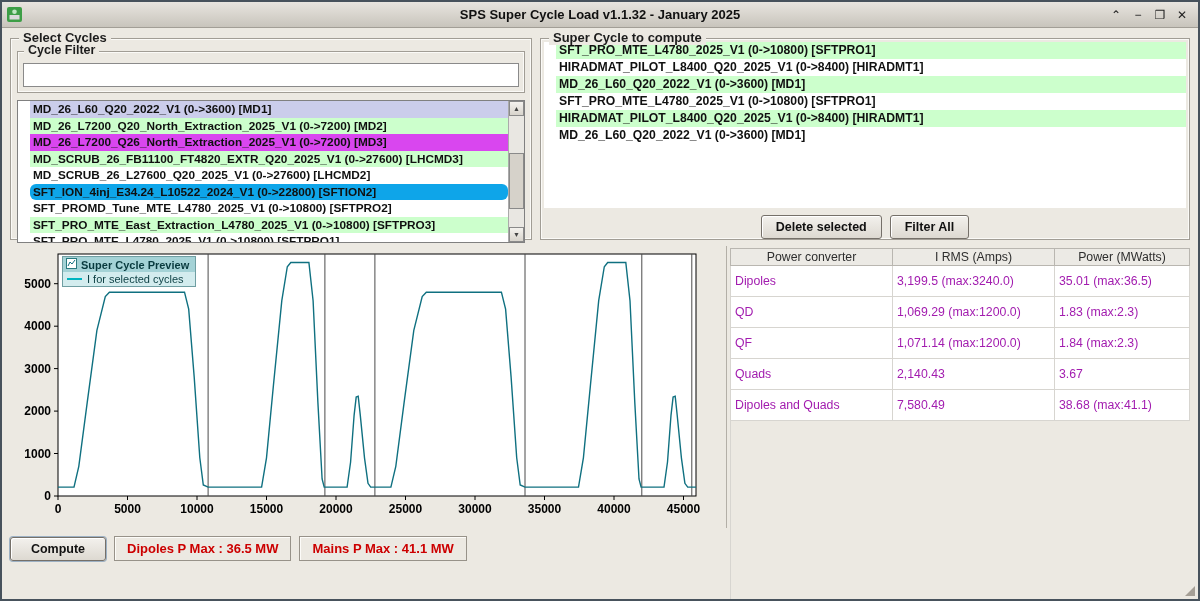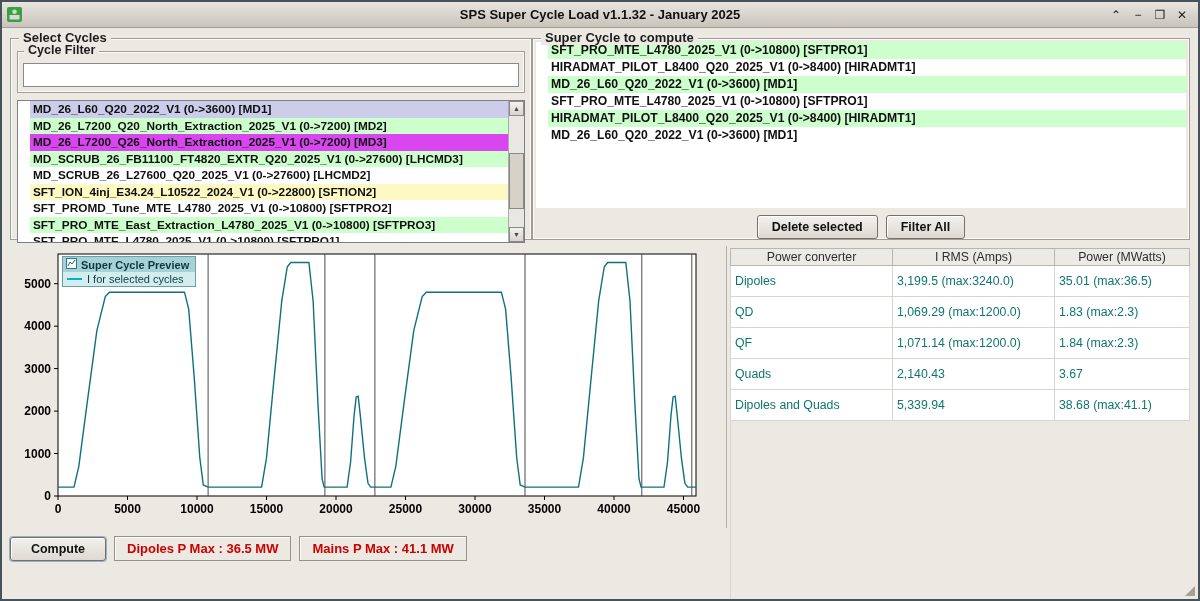--- a/index.html
+++ b/index.html
@@ -6,21 +6,21 @@
   *{box-sizing:border-box;}
   .window{width:1200px;height:601px;border:2px solid #47525c;background:#ece9e2;position:relative;overflow:hidden;}
   
   .titlebar{height:26px;background:linear-gradient(#e8e5df,#c8c4bc);border-bottom:1px solid #a29e96;display:flex;align-items:center;position:relative;}
   .titlebar .title{position:absolute;left:0;right:0;text-align:center;font-weight:bold;font-size:13px;color:#101010;}
   .app-icon{margin-left:5px;z-index:2;display:inline-flex;}
   .controls{margin-left:auto;display:flex;gap:2px;z-index:2;padding-right:6px;}
   .ctrl{width:20px;text-align:center;font-size:12px;color:#222;cursor:default;line-height:20px;}
   
   .content{padding:0 8px;}
-  .toprow{display:flex;height:202px;margin-top:10px;}
+  .toprow{display:flex;gap:8px;height:202px;margin-top:10px;}
   .midrow{display:flex;gap:14px;height:282px;margin-top:6px;}
   .panel{position:relative;border:1px solid #a19d95;box-shadow:inset 0 0 0 1px #fbfaf7;}
   .panel>.ptitle{position:absolute;top:-9px;left:8px;background:#ece9e2;padding:0 4px;font-weight:bold;font-size:13px;color:#1c1c1c;}
   .p-left{width:522px;}
   .p-right{flex:1;display:flex;flex-direction:column;}
   
   .filterbox{position:relative;border:1px solid #a19d95;box-shadow:inset 0 0 0 1px #fbfaf7;margin:12px 6px 0 6px;height:42px;padding-left:40px;}
   .filterbox>.ptitle{position:absolute;top:-9px;left:6px;background:#ece9e2;padding:0 4px;font-weight:bold;font-size:12.5px;color:#1c1c1c;}
   .filterbox input{position:absolute;left:5px;right:5px;top:11px;height:24px;width:calc(100% - 10px);border:1px solid #8a8a8a;background:#fff;font-size:12px;padding:0 4px;}
   
@@ -45,21 +45,21 @@
   .chartpanel{width:702px;position:relative;}
   .legendbox{position:absolute;left:52px;top:10px;z-index:3;border:1px solid #6f9ea2;font-size:11px;}
   .legrow1{display:flex;align-items:center;gap:4px;background:#a4d2d6;padding:1px 6px 1px 3px;font-weight:bold;color:#083a3e;}
   .legrow2{display:flex;align-items:center;gap:5px;background:#d3ecee;padding:1px 6px 1px 4px;color:#0b3e42;}
   .legsample{width:15px;height:2px;background:#00b4c0;display:inline-block;}
   svg text{font-family:"Liberation Sans",sans-serif;}
   
   .tablepanel{flex:1;border-left:1px solid #b3afa7;padding-left:3px;padding-top:2px;}
   table.ptable{border-collapse:collapse;width:100%;background:#fff;font-size:12.3px;table-layout:fixed;}
   .ptable th{font-weight:normal;color:#2e2e2e;background:#eceae5;border:1px solid #b9b6b0;padding:1px 4px;height:17px;text-align:center;overflow:hidden;white-space:nowrap;}
-  .ptable td{border:1px solid #d7d5d0;padding:8px 4px;height:20px;color:#0f766e;overflow:hidden;white-space:nowrap;}
+  .ptable td{border:1px solid #d7d5d0;padding:8px 4px;height:20px;color:#a21caf;overflow:hidden;white-space:nowrap;}
   .tablefill{height:193px;background:#ece9e2;border-left:1px solid #d7d5d0;}
   
   .footer{display:flex;align-items:center;gap:8px;margin-top:7px;height:27px;}
   .btn-compute{box-shadow:inset 1px 1px 0 #fff,0 0 0 1px #9db1c4;min-width:96px;}
   .redbox{border:1px solid #979289;box-shadow:inset 1px 1px 0 #fdfcf9;padding:4px 12px;font-weight:bold;font-size:13px;color:#cc0000;white-space:nowrap;}
   .grip{position:absolute;right:3px;bottom:3px;width:0;height:0;border-left:10px solid transparent;border-bottom:10px solid #a59f96;}
 </style>
 </head>
 <body>
 
@@ -94,21 +94,21 @@
           <input type="text" value="" placeholder="" style="">
         </div>
 
         <div class="scrollpane">
           <div class="listrows" id="select-list">
               <div class="lrow" style="background: rgb(203, 205, 235);">MD_26_L60_Q20_2022_V1 (0-&gt;3600) [MD1]</div>
               <div class="lrow" style="background: rgb(204, 255, 204);">MD_26_L7200_Q20_North_Extraction_2025_V1 (0-&gt;7200) [MD2]</div>
               <div class="lrow" style="background: #d946ef;">MD_26_L7200_Q26_North_Extraction_2025_V1 (0-&gt;7200) [MD3]</div>
               <div class="lrow" style="background: rgb(204, 255, 204);">MD_SCRUB_26_FB11100_FT4820_EXTR_Q20_2025_V1 (0-&gt;27600) [LHCMD3]</div>
               <div class="lrow" style="background: rgb(255, 255, 255);">MD_SCRUB_26_L27600_Q20_2025_V1 (0-&gt;27600) [LHCMD2]</div>
-              <div class="lrow" style="background: #fef9c3;">SFT_ION_4inj_E34.24_L10522_2024_V1 (0-&gt;22800) [SFTION2]</div>
+              <div class="lrow" style="background: #0ea5e9; border-radius: 6px;">SFT_ION_4inj_E34.24_L10522_2024_V1 (0-&gt;22800) [SFTION2]</div>
               <div class="lrow" style="background: rgb(255, 255, 255);">SFT_PROMD_Tune_MTE_L4780_2025_V1 (0-&gt;10800) [SFTPRO2]</div>
               <div class="lrow" style="background: rgb(204, 255, 204);">SFT_PRO_MTE_East_Extraction_L4780_2025_V1 (0-&gt;10800) [SFTPRO3]</div>
               <div class="lrow" style="background: rgb(255, 255, 255);">SFT_PRO_MTE_L4780_2025_V1 (0-&gt;10800) [SFTPRO1]</div>
             </div>
           <div class="vscroll">
             <div class="sbtn sb-up">▲</div>
             <div class="sthumb"></div>
             <div class="sbtn sb-dn">▼</div>
           </div>
         </div>
@@ -222,21 +222,21 @@
                 <td>1,071.14 (max:1200.0)</td>
                 <td>1.84 (max:2.3)</td>
               </tr>
               <tr>
                 <td>Quads</td>
                 <td>2,140.43</td>
                 <td>3.67</td>
               </tr>
               <tr>
                 <td>Dipoles and Quads</td>
-                <td>5,339.94</td>
+                <td>7,580.49</td>
                 <td>38.68 (max:41.1)</td>
               </tr>
             </tbody>
         </table>
         <div class="tablefill"></div>
       </div>
     </div>
 
     <div class="footer">
       <button class="btn btn-compute">Compute</button>

